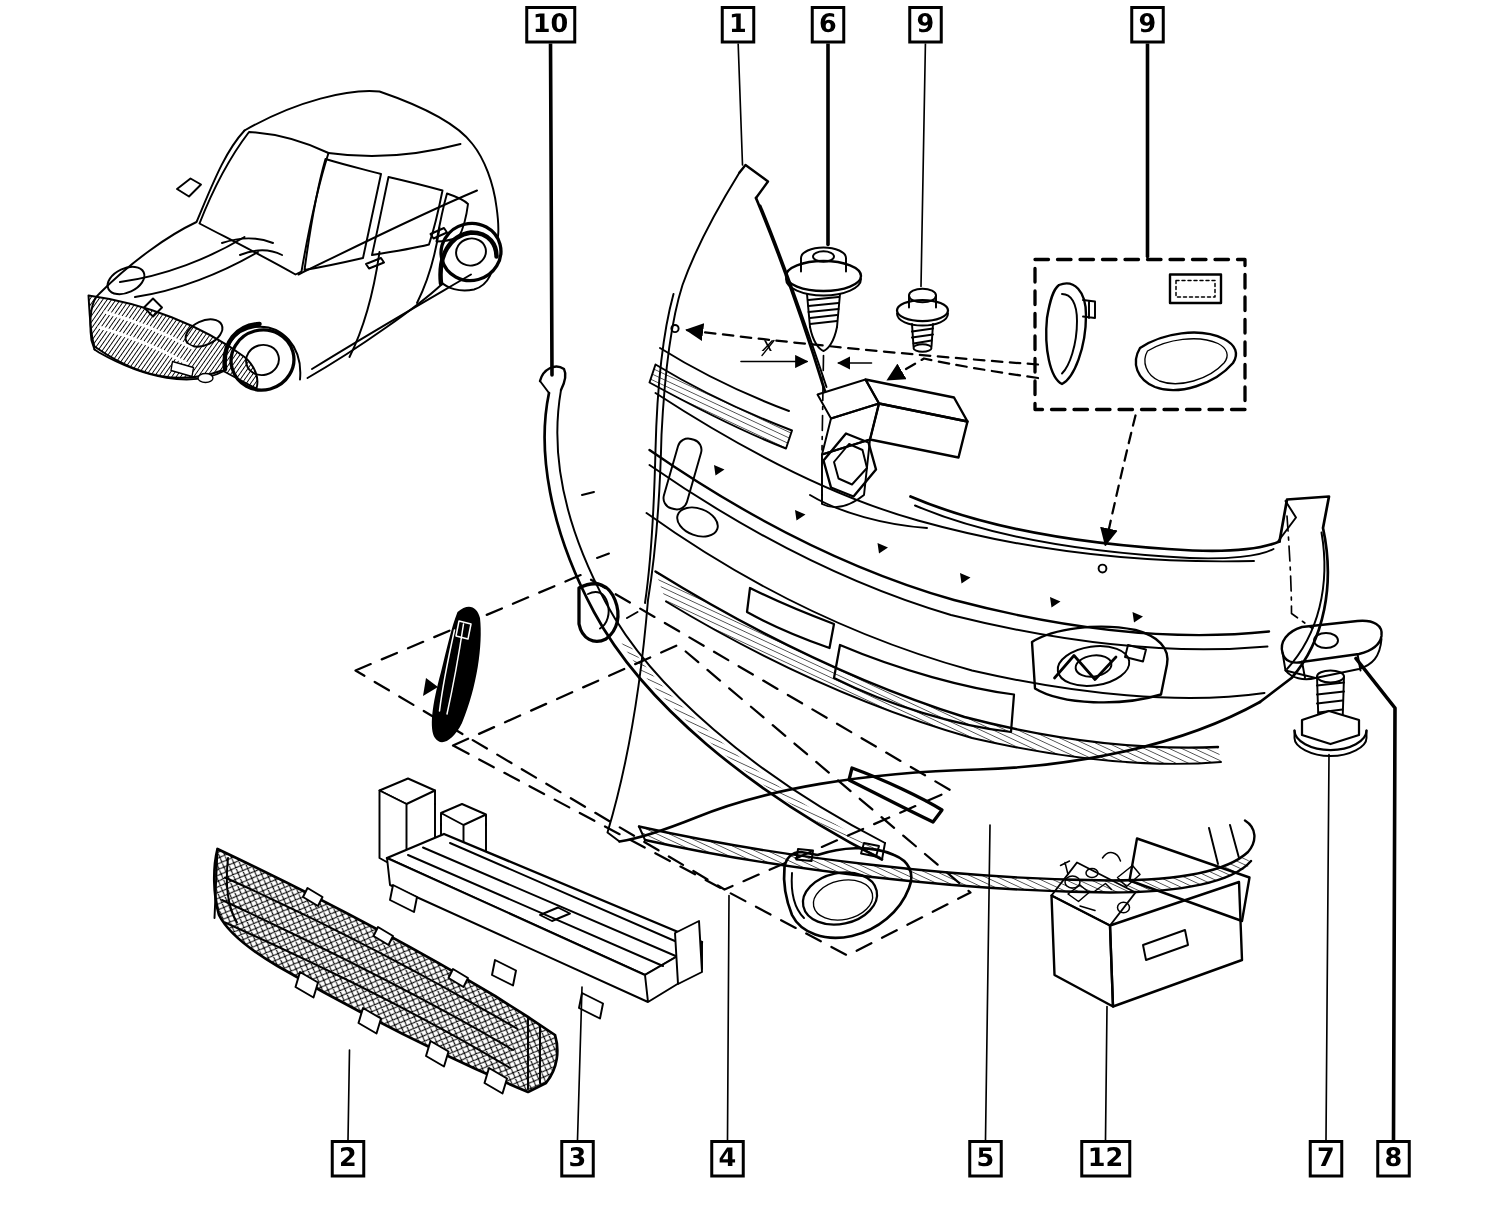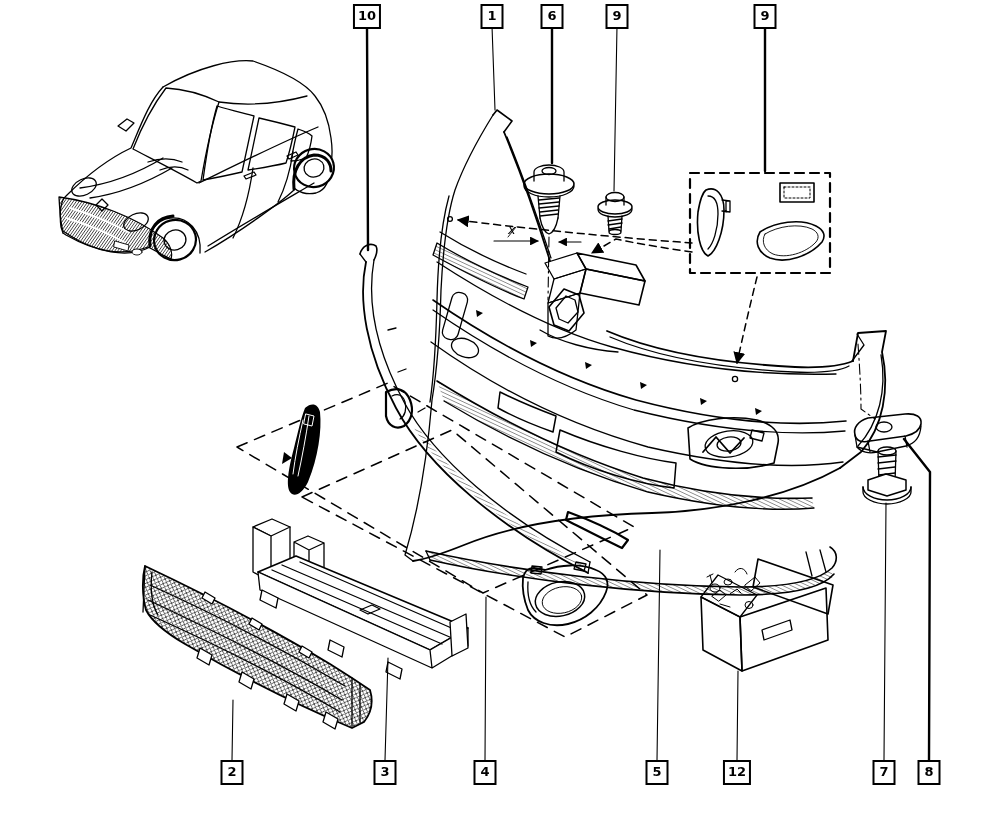--- a/index.html
+++ b/index.html
@@ -2,21 +2,21 @@
 <html><head>
 <meta charset="utf-8">
 <style>
   html,body{margin:0;padding:0;background:#ffffff;}
   #stage{position:relative;width:1000px;height:820px;background:#ffffff;overflow:hidden;
          font-family:"DejaVu Sans","Liberation Sans",sans-serif;}
   #art{position:absolute;left:0;top:0;z-index:1;}
   .callout{position:absolute;z-index:2;transform:translateX(-50%);
            min-width:13px;height:18px;line-height:18px;padding:1px 3px 2px 3px;
            border:2px solid #000;background:#fff;color:#000;
-           font-size:13px;font-weight:bold;text-align:center;
+           font-size:17px;font-weight:bold;text-align:center;
            font-family:"DejaVu Sans","Liberation Sans",sans-serif;cursor:pointer;}
 </style>
 </head>
 <body>
 
 <div id="stage">
 
   <div class="callout" style="left:367px;top:4px;">10</div>
   <div class="callout" style="left:492px;top:4px;">1</div>
   <div class="callout" style="left:552px;top:4px;">6</div>

